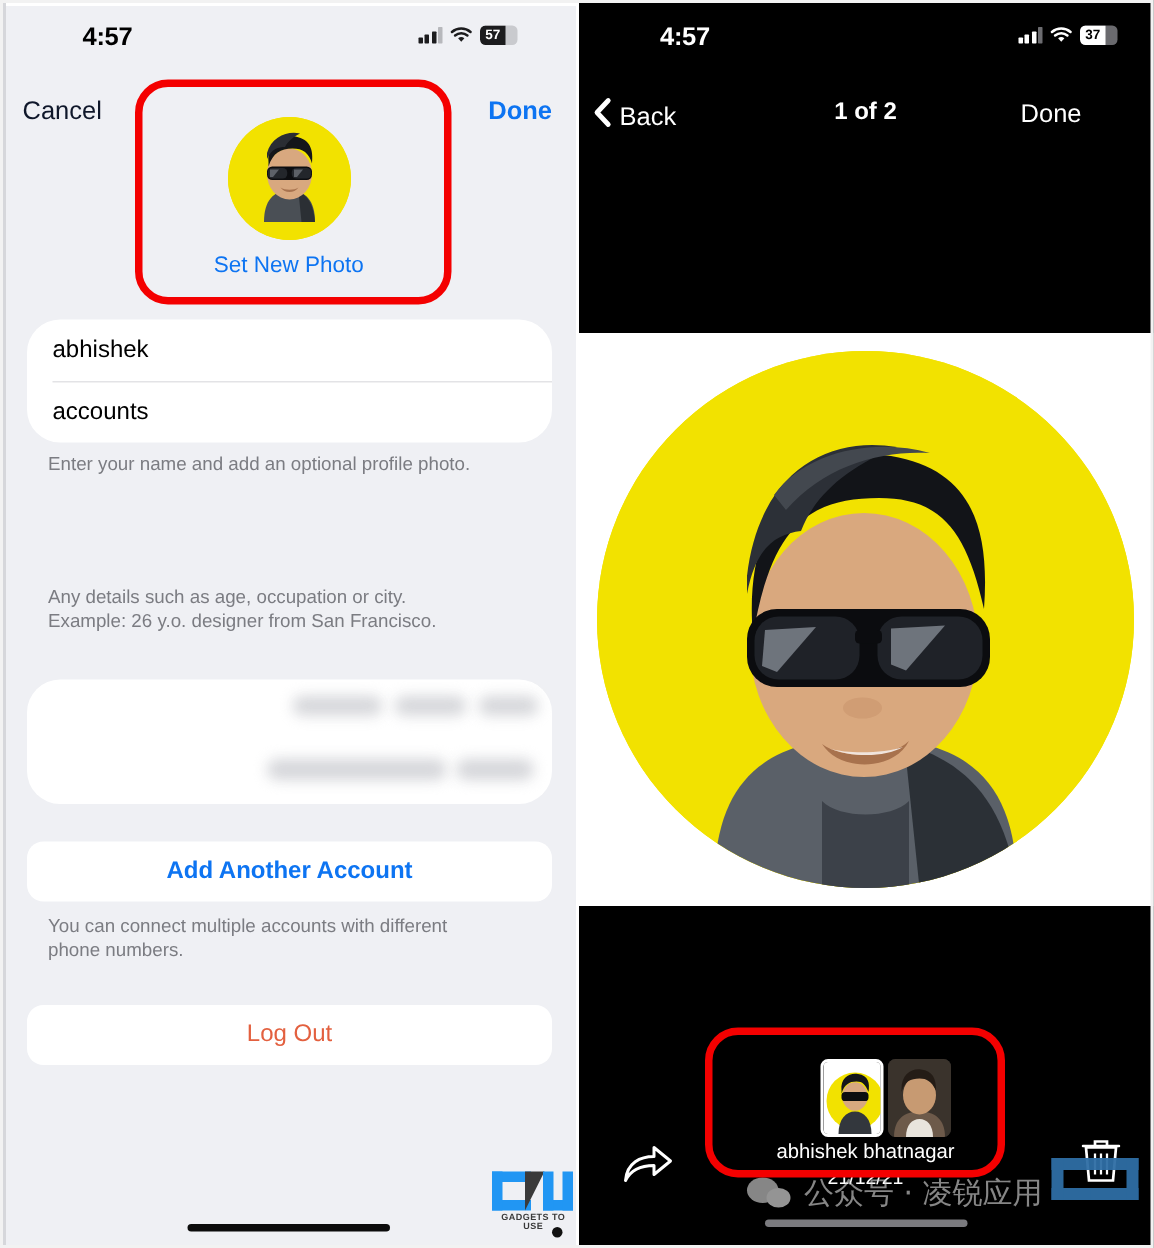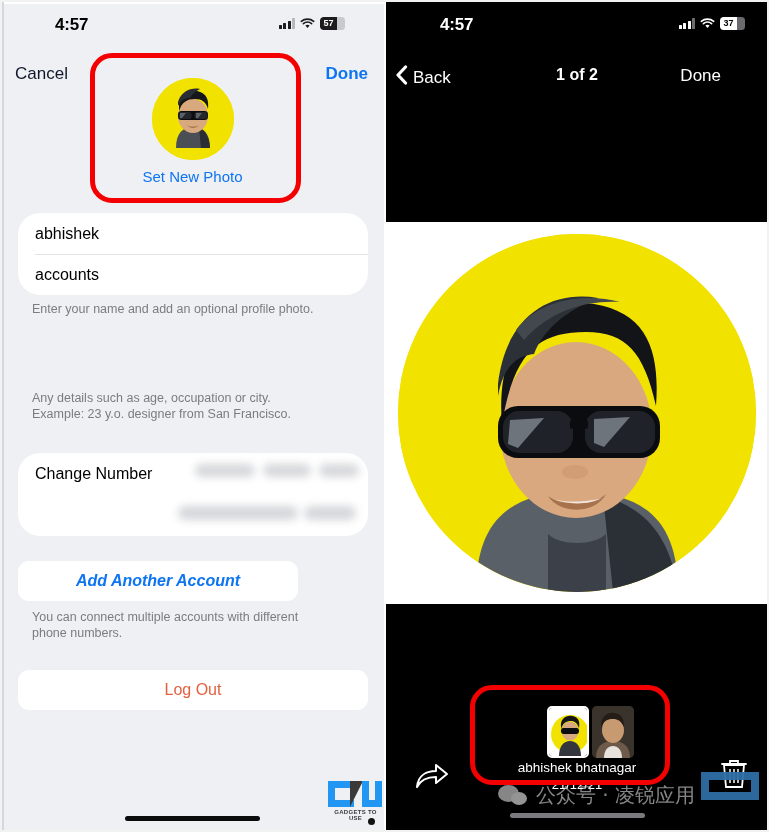--- a/index.html
+++ b/index.html
@@ -199,39 +199,36 @@
       <div class="row">
         <span class="field-val">abhishek</span>
       </div>
       <div class="row">
         <span class="field-val">accounts</span>
       </div>
     </div>
     <div class="hint" style="top:301px;width:330px;">Enter your name and add an optional profile photo.</div>
 
     <div class="hint" style="top:390px;width:340px;">Any details such as age, occupation or city.</div>
-    <div class="hint" style="top:406px;width:340px;">Example: 23 y.o. designer from San Francisco.</div>
+    <div class="hint" style="top:406px;width:340px;">Example: 26 y.o. designer from San Francisco.</div>
 
     <div class="card" style="left:18px;top:453px;width:350px;height:83px;">
-      <div class="row">
-        <span class="rowlabel">Change Number</span>
-      </div>
     </div>
 
     <div class="blurval" style="left:195px;top:460px;width:165px;height:24px;">
       <span style="left:0;top:4px;width:60px;height:13px;"></span>
       <span style="left:68px;top:4px;width:48px;height:13px;"></span>
       <span style="left:124px;top:4px;width:40px;height:13px;"></span>
     </div>
     <div class="blurval" style="left:178px;top:502px;width:182px;height:24px;">
       <span style="left:0;top:4px;width:120px;height:14px;"></span>
       <span style="left:126px;top:4px;width:52px;height:14px;"></span>
     </div>
 
-    <div class="bigbtn" style="left:18px;top:561px;width:280px;font-style:italic;">
+    <div class="bigbtn" style="left:18px;top:561px;width:350px;">
       <span class="blue-txt">Add Another Account</span>
     </div>
     <div class="hint" style="top:609px;width:330px;">You can connect multiple accounts with different</div>
     <div class="hint" style="top:625px;width:330px;">phone numbers.</div>
 
     <div class="bigbtn" style="left:18px;top:670px;width:350px;align-items:center;">
       <span class="red-txt">Log Out</span>
     </div>
 
     <div class="gtu" style="left:328px;top:781px;">

